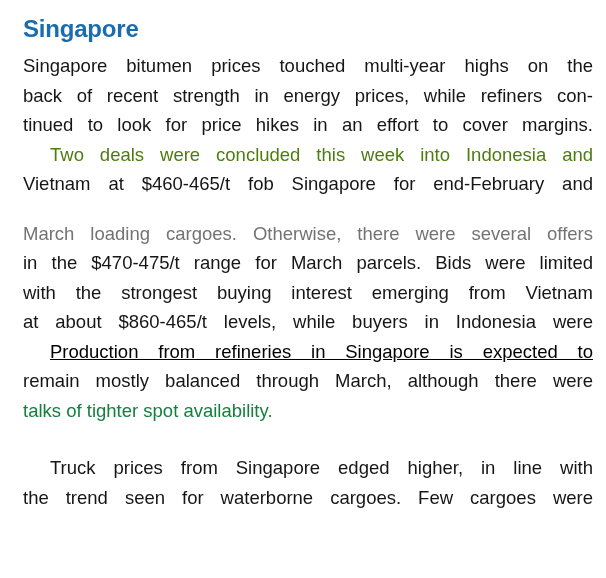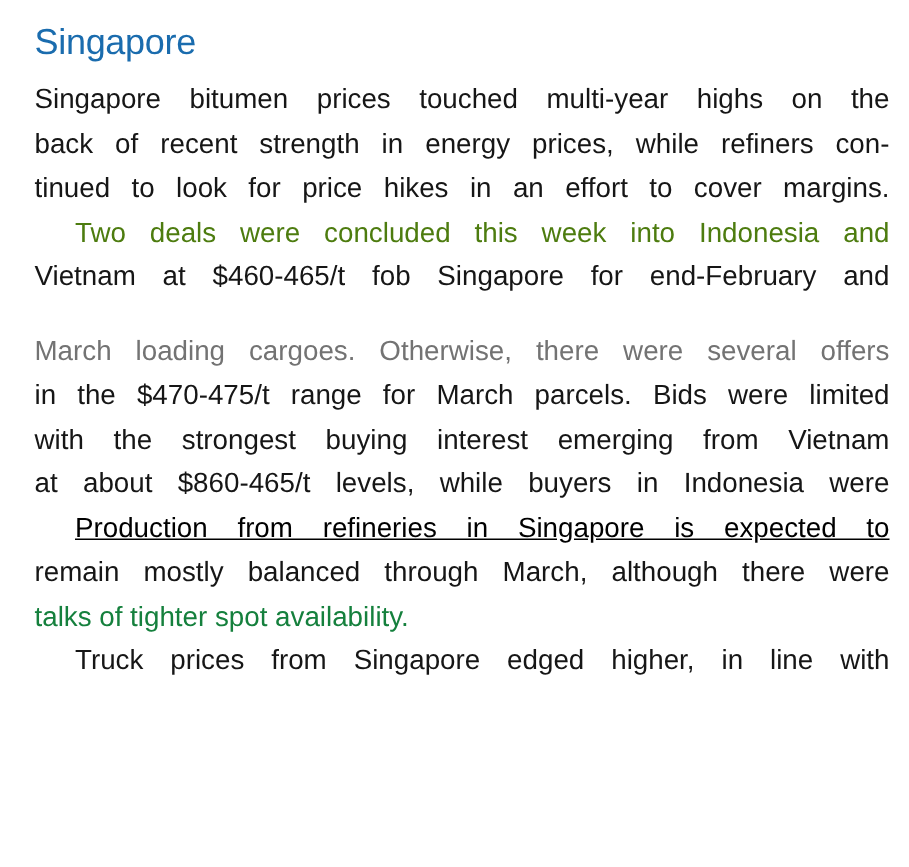--- a/index.html
+++ b/index.html
@@ -10,21 +10,21 @@
     overflow: hidden;
     font-family: "Liberation Sans", sans-serif;
   }
   .article {
     margin: 11px 13px 0 23px;
     width: 570px;
   }
   .heading {
     margin: 0 0 4px 0;
     font-size: 24px;
-    font-weight: normal;
+    font-weight: bold;
     line-height: 36px;
     letter-spacing: -0.2px;
     color: #1a6cae;
   }
   .para { margin: 0; }
   .line {
     font-size: 18.5px;
     line-height: 29.5px;
     color: #161616;
     text-align: justify;
@@ -51,16 +51,17 @@
         <div class="line" style="color: rgb(22, 22, 22);">in the $470-475/t range for March parcels. Bids were limited</div>
         <div class="line" style="color: rgb(22, 22, 22);">with the strongest buying interest emerging from Vietnam</div>
         <div class="line" style="color: rgb(22, 22, 22);">at about $860-465/t levels, while buyers in Indonesia were</div>
       </div>
       <div class="para">
         <div class="line indent" style="color: #000000; text-decoration: underline;">Production from refineries in Singapore is expected to</div>
         <div class="line" style="color: rgb(22, 22, 22);">remain mostly balanced through March, although there were</div>
         <div class="line lastline" style="color: #15803d;">talks of tighter spot availability.</div>
       </div>
       <div class="para">
-        <div class="line indent" style="color: rgb(22, 22, 22);">Truck prices from Singapore edged higher, in line with</div>
+        <div class="line indent" style="color: rgb(22, 22, 22); margin-top: 28px;">Truck prices from Singapore edged higher, in line with</div>
+        <div class="line" style="color: rgb(22, 22, 22);">the trend seen for waterborne cargoes. Few cargoes were</div>
       </div>
     </div>
 </div>
 
 </body></html>

